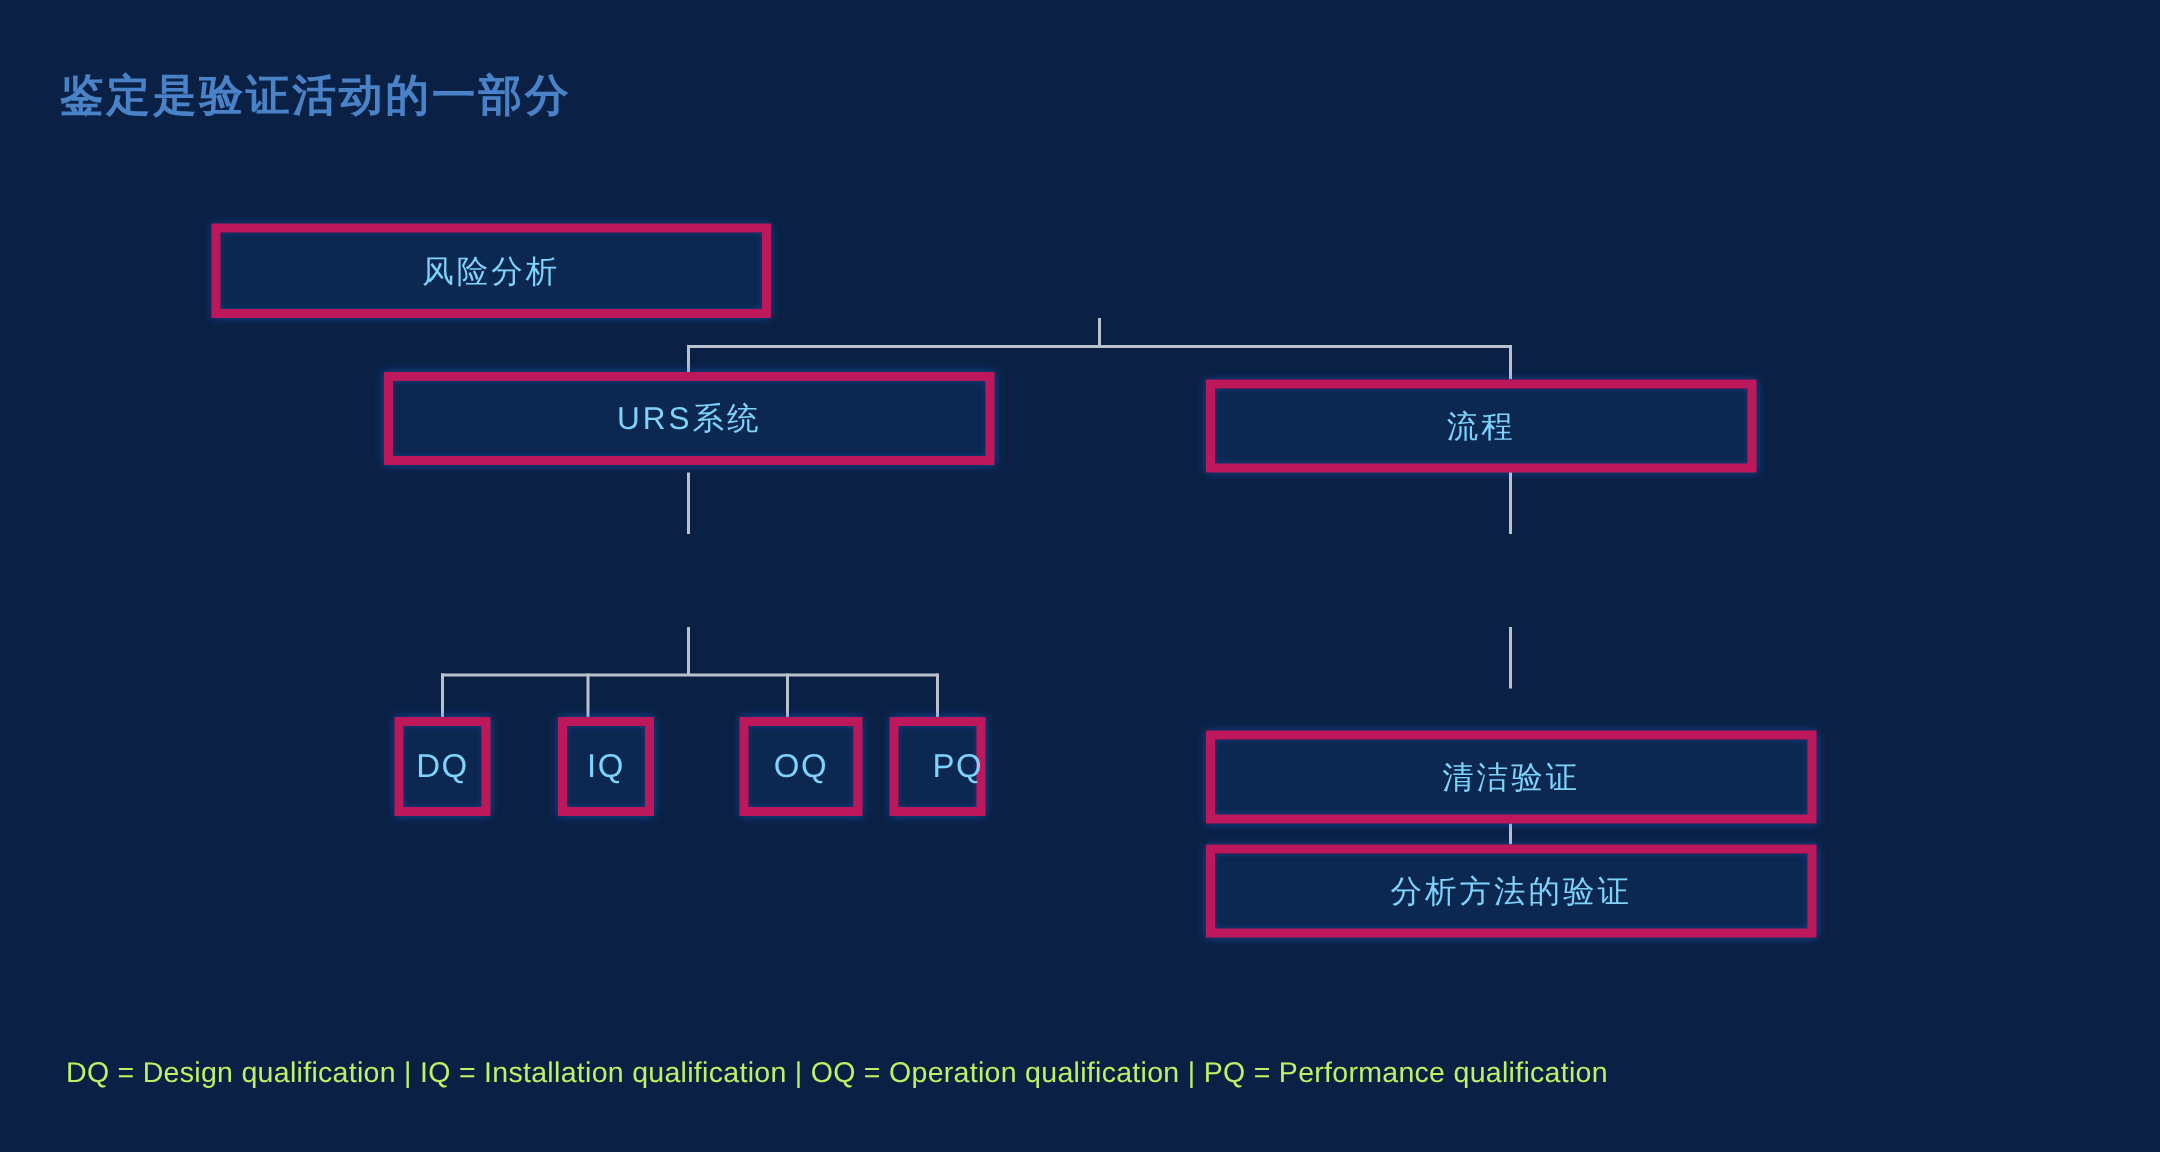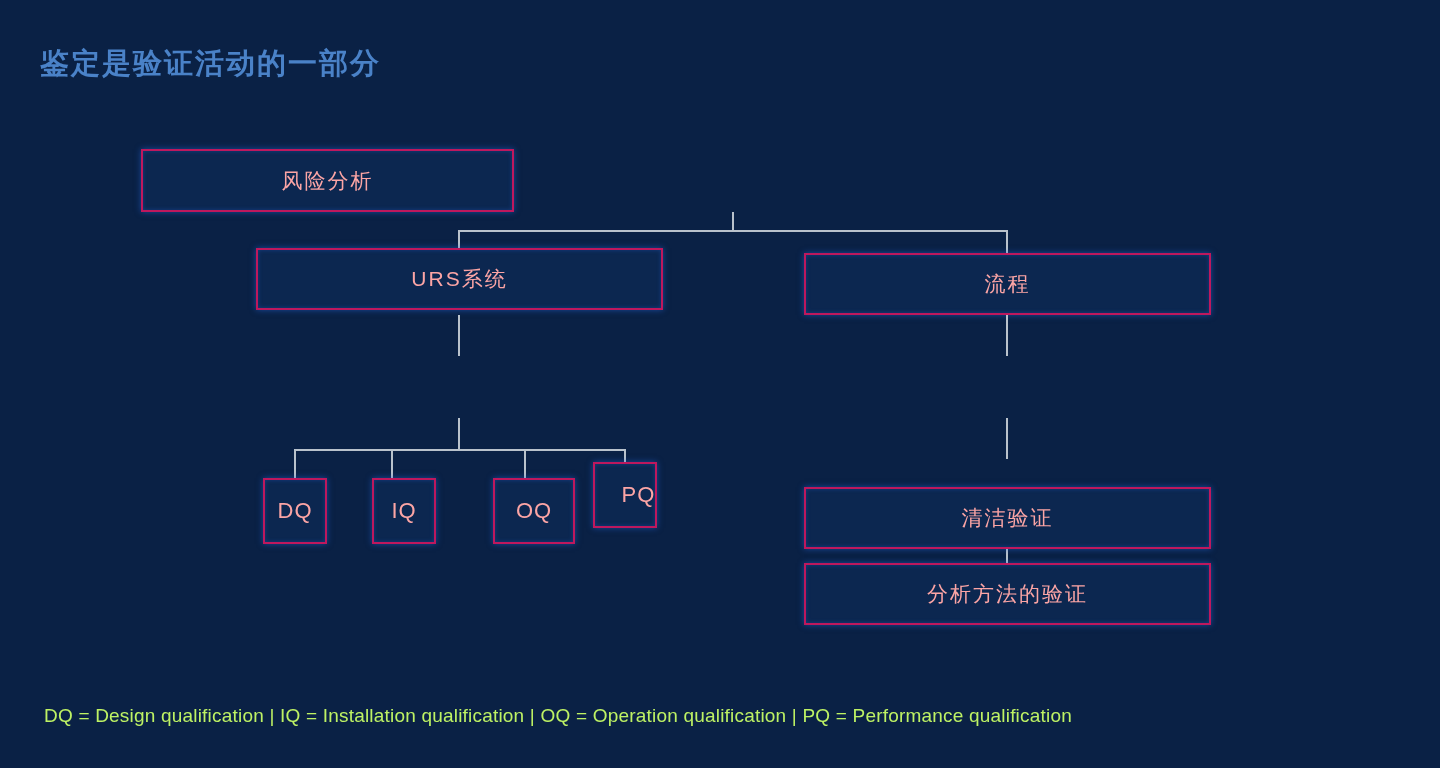--- a/index.html
+++ b/index.html
@@ -21,26 +21,26 @@
     top: 44px;
     font-size: 29px;
     font-weight: bold;
     letter-spacing: 2px;
     color: #4a82c8;
   }
   .node {
     position: absolute;
     box-sizing: border-box;
     background: #0c2750;
-    border: 2px solid #be185d;
+    border: 6px solid #be185d;
     box-shadow: 0 0 6px rgba(38, 105, 225, 0.55), inset 0 0 4px rgba(38, 105, 225, 0.35);
     display: flex;
     align-items: center;
     justify-content: center;
-    color: #fca5a5;
+    color: #7dd3fc;
     font-size: 21px;
     letter-spacing: 2px;
   }
   .node.small {
     font-size: 22px;
     letter-spacing: 1px;
   }
   .line {
     position: absolute;
     background: #b9c2cc;
@@ -64,37 +64,37 @@
   <div class="slide-title">鉴定是验证活动的一部分</div>
 
   <div class="node" style="left:141px; top:149px; width:373px; height:63px;">风险分析</div>
 
   <div class="line v-line" style="left:732px; top:212px; height:19px;"></div>
   <div class="line h-line" style="left:458px; top:230px; width:550px;"></div>
   <div class="line v-line" style="left:458px; top:230px; height:23px;"></div>
   <div class="line v-line" style="left:1006px; top:230px; height:23px;"></div>
 
   <div class="node" style="left:256px; top:248px; width:407px; height:62px;text-align:right;">URS系统</div>
-  <div class="node" style="left:804px; top:253px; width:407px; height:62px;">流程</div>
+  <div class="node" style="left:804px; top:253px; width:367px; height:62px;">流程</div>
 
   <div class="line v-line" style="left:458px; top:315px; height:41px;"></div>
   <div class="line v-line" style="left:1006px; top:315px; height:41px;"></div>
 
 
   <div class="line v-line" style="left:458px; top:418px; height:32px;"></div>
   <div class="line h-line" style="left:294px; top:449px; width:331px;"></div>
   <div class="line v-line" style="left:294px; top:449px; height:29px;"></div>
   <div class="line v-line" style="left:391px; top:449px; height:29px;"></div>
   <div class="line v-line" style="left:524px; top:449px; height:29px;"></div>
   <div class="line v-line" style="left:624px; top:449px; height:29px;"></div>
 
   <div class="node small" style="left:263px; top:478px; width:64px; height:66px;">DQ</div>
   <div class="node small" style="left:372px; top:478px; width:64px; height:66px;">IQ</div>
   <div class="node small" style="left:493px; top:478px; width:82px; height:66px;">OQ</div>
-  <div class="node small" style="left:593px; top:462px; width:64px; height:66px;padding-left:27px;">PQ</div>
+  <div class="node small" style="left:593px; top:478px; width:64px; height:66px;padding-left:27px;">PQ</div>
 
   <div class="line v-line" style="left:1006px; top:418px; height:41px;"></div>
   <div class="line v-line" style="left:1006px; top:521px; height:42px;"></div>
 
   <div class="node" style="left:804px; top:459px; width:407px; height:62px;margin-top:28px;">清洁验证</div>
   <div class="node" style="left:804px; top:563px; width:407px; height:62px;">分析方法的验证</div>
 
   <div class="legend">DQ = Design qualification | IQ = Installation qualification | OQ = Operation qualification | PQ = Performance qualification</div>
 
 </div>

